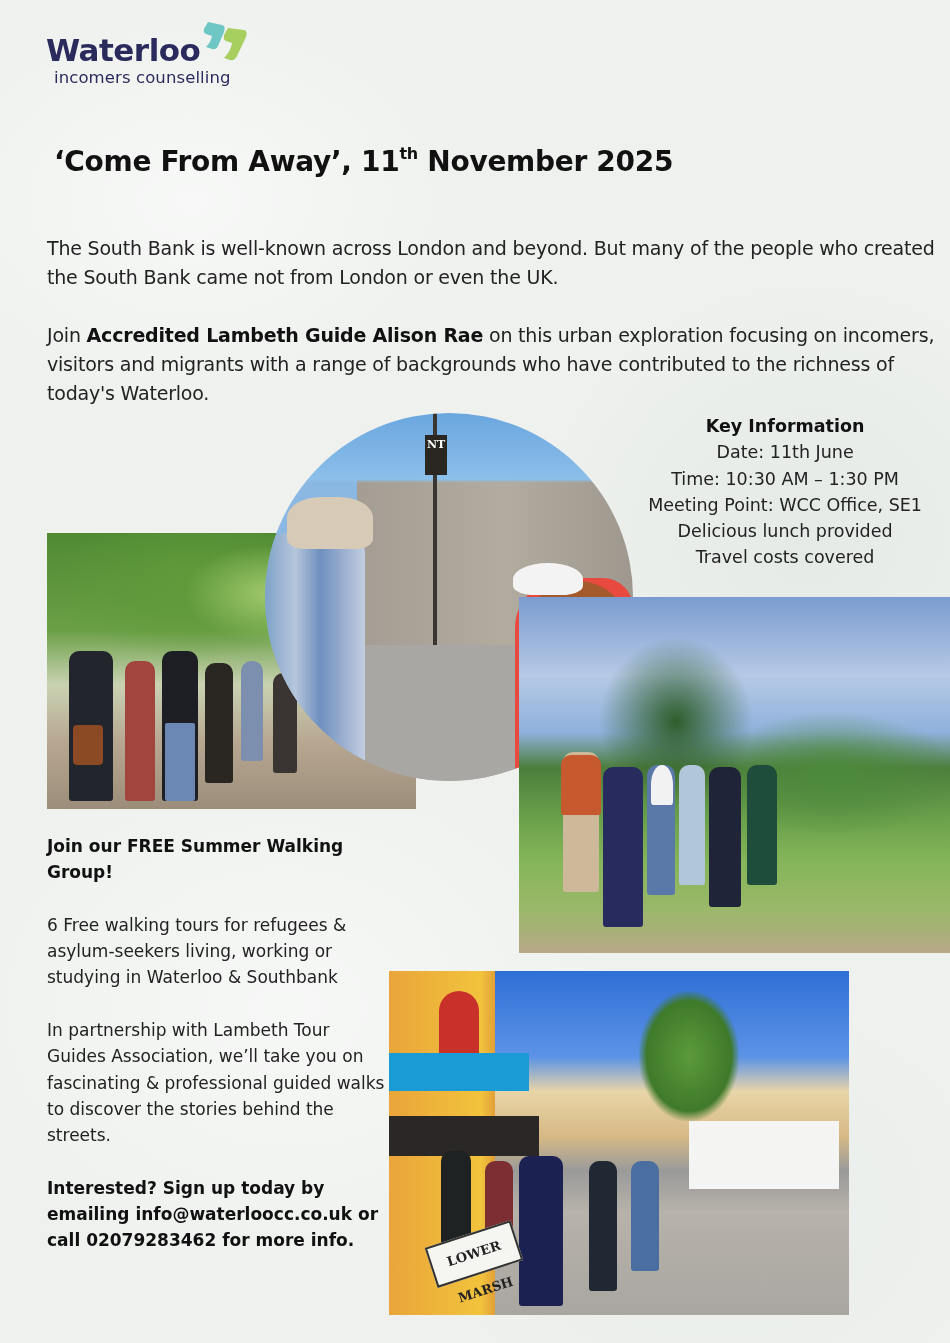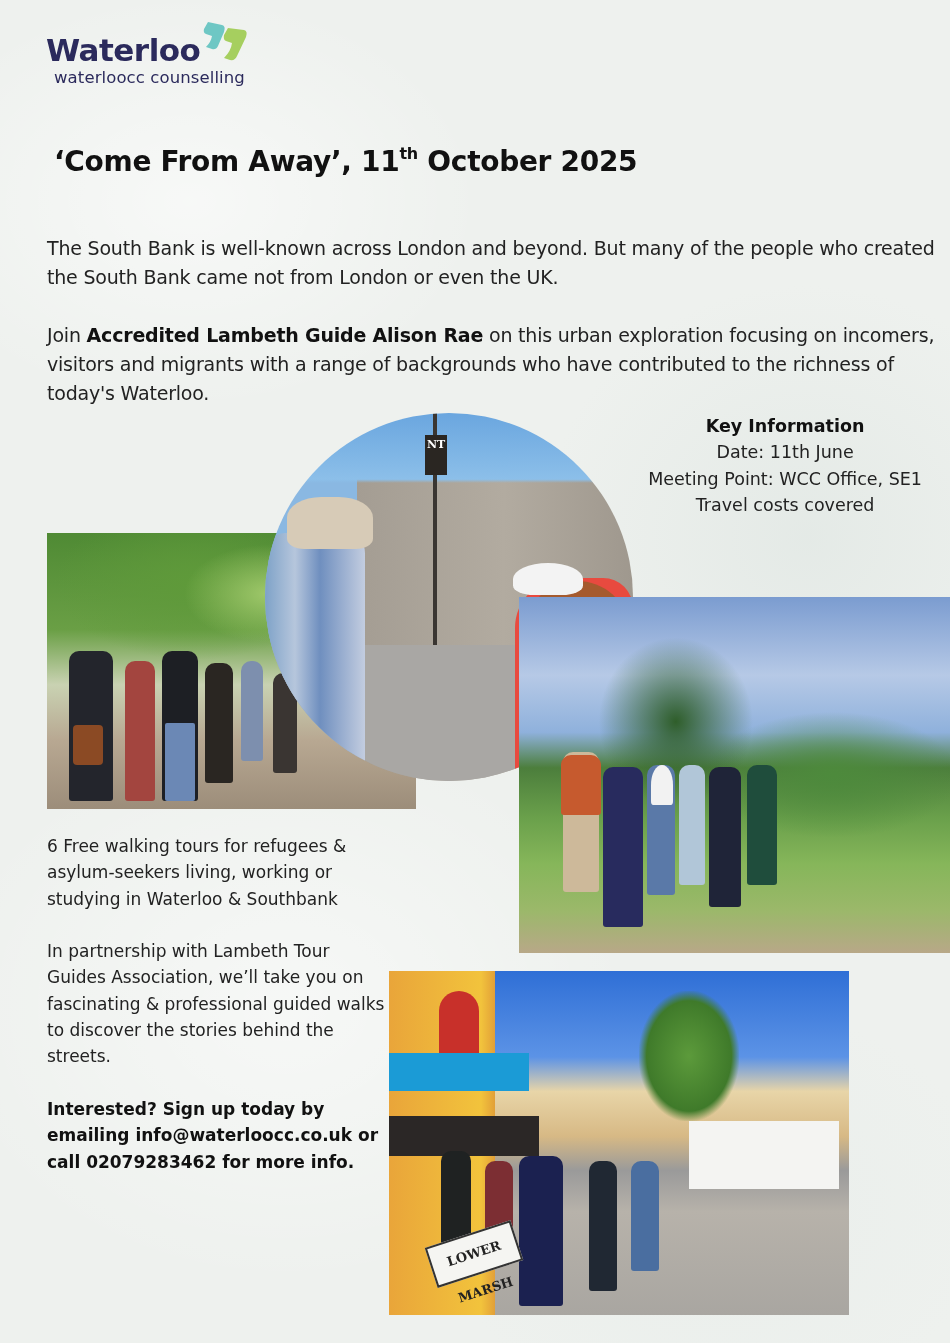--- a/index.html
+++ b/index.html
@@ -74,25 +74,25 @@
   </style>
 </head>
 <body>
 
 <div class="abs logo">
   <span class="logo-word">Waterloo</span>
   <svg class="logo-mark" viewBox="0 0 50 42">
     <path d="M6 2 L20 5 Q24 6 22 12 L16 26 Q14 30 10 29 L4 27 Q9 22 10 16 L4 14 Q1 13 2 9 Z" fill="#6ec7c4"></path>
     <path d="M26 8 L42 10 Q46 11 44 17 L35 36 Q33 41 28 40 L22 38 Q29 31 30 23 L24 21 Q21 20 22 15 Z" fill="#a6cf5f"></path>
   </svg>
-  <span class="logo-sub">waterloocc counselling</span>
+  <span class="logo-sub">incomers counselling</span>
 </div>
 
 <div class="abs title">
-  <div class="line2"><span>‘Come From Away’, 11</span><sup>th</sup><span> October 2025</span></div>
+  <div class="line2"><span>‘Come From Away’, 11</span><sup>th</sup><span> November 2025</span></div>
 </div>
 
 <div class="abs intro">
   <p>The South Bank is well-known across London and beyond. But many of the people who created the South Bank came not from London or even the UK.</p>
   <p><span>Join </span><b>Accredited Lambeth Guide Alison Rae</b><span> on this urban exploration focusing on incomers, visitors and migrants with a range of backgrounds who have contributed to the richness of today's Waterloo.</span></p>
 </div>
 
 <div class="abs photo photo-left">
   <div class="fig" style="left:22px;top:118px;width:44px;height:150px;background:#23252c;"></div>
   <div class="fig" style="left:26px;top:192px;width:30px;height:40px;background:#8b4a24;border-radius:4px;"></div>
@@ -137,21 +137,24 @@
   <div class="fig" style="left:96px;top:190px;width:28px;height:100px;background:#7c2e33;"></div>
   <div class="fig" style="left:130px;top:185px;width:44px;height:150px;background:#1b2150;"></div>
   <div class="fig" style="left:200px;top:190px;width:28px;height:130px;background:#202833;"></div>
   <div class="fig" style="left:242px;top:190px;width:28px;height:110px;background:#4a6ea0;"></div>
   <div class="sign">LOWER MARSH</div>
 </div>
 
 <div class="abs keyinfo">
   <div class="kh">Key Information</div>
   <div>Date: 11th June</div>
+  <div>Time: 10:30 AM – 1:30 PM</div>
   <div>Meeting Point: WCC Office, SE1</div>
+  <div>Delicious lunch provided</div>
   <div>Travel costs covered</div>
 </div>
 
 <div class="abs group">
+  <p class="bold">Join our FREE Summer Walking Group!</p>
   <p>6 Free walking tours for refugees &amp; asylum-seekers living, working or studying in Waterloo &amp; Southbank</p>
   <p>In partnership with Lambeth Tour Guides Association, we’ll take you on fascinating &amp; professional guided walks to discover the stories behind the streets.</p>
   <p class="bold"><span>Interested? Sign up today by emailing </span><span>info@waterloocc.co.uk</span><span> or call </span><span>02079283462</span><span> for more info.</span></p>
 </div>
 
 </body></html>

